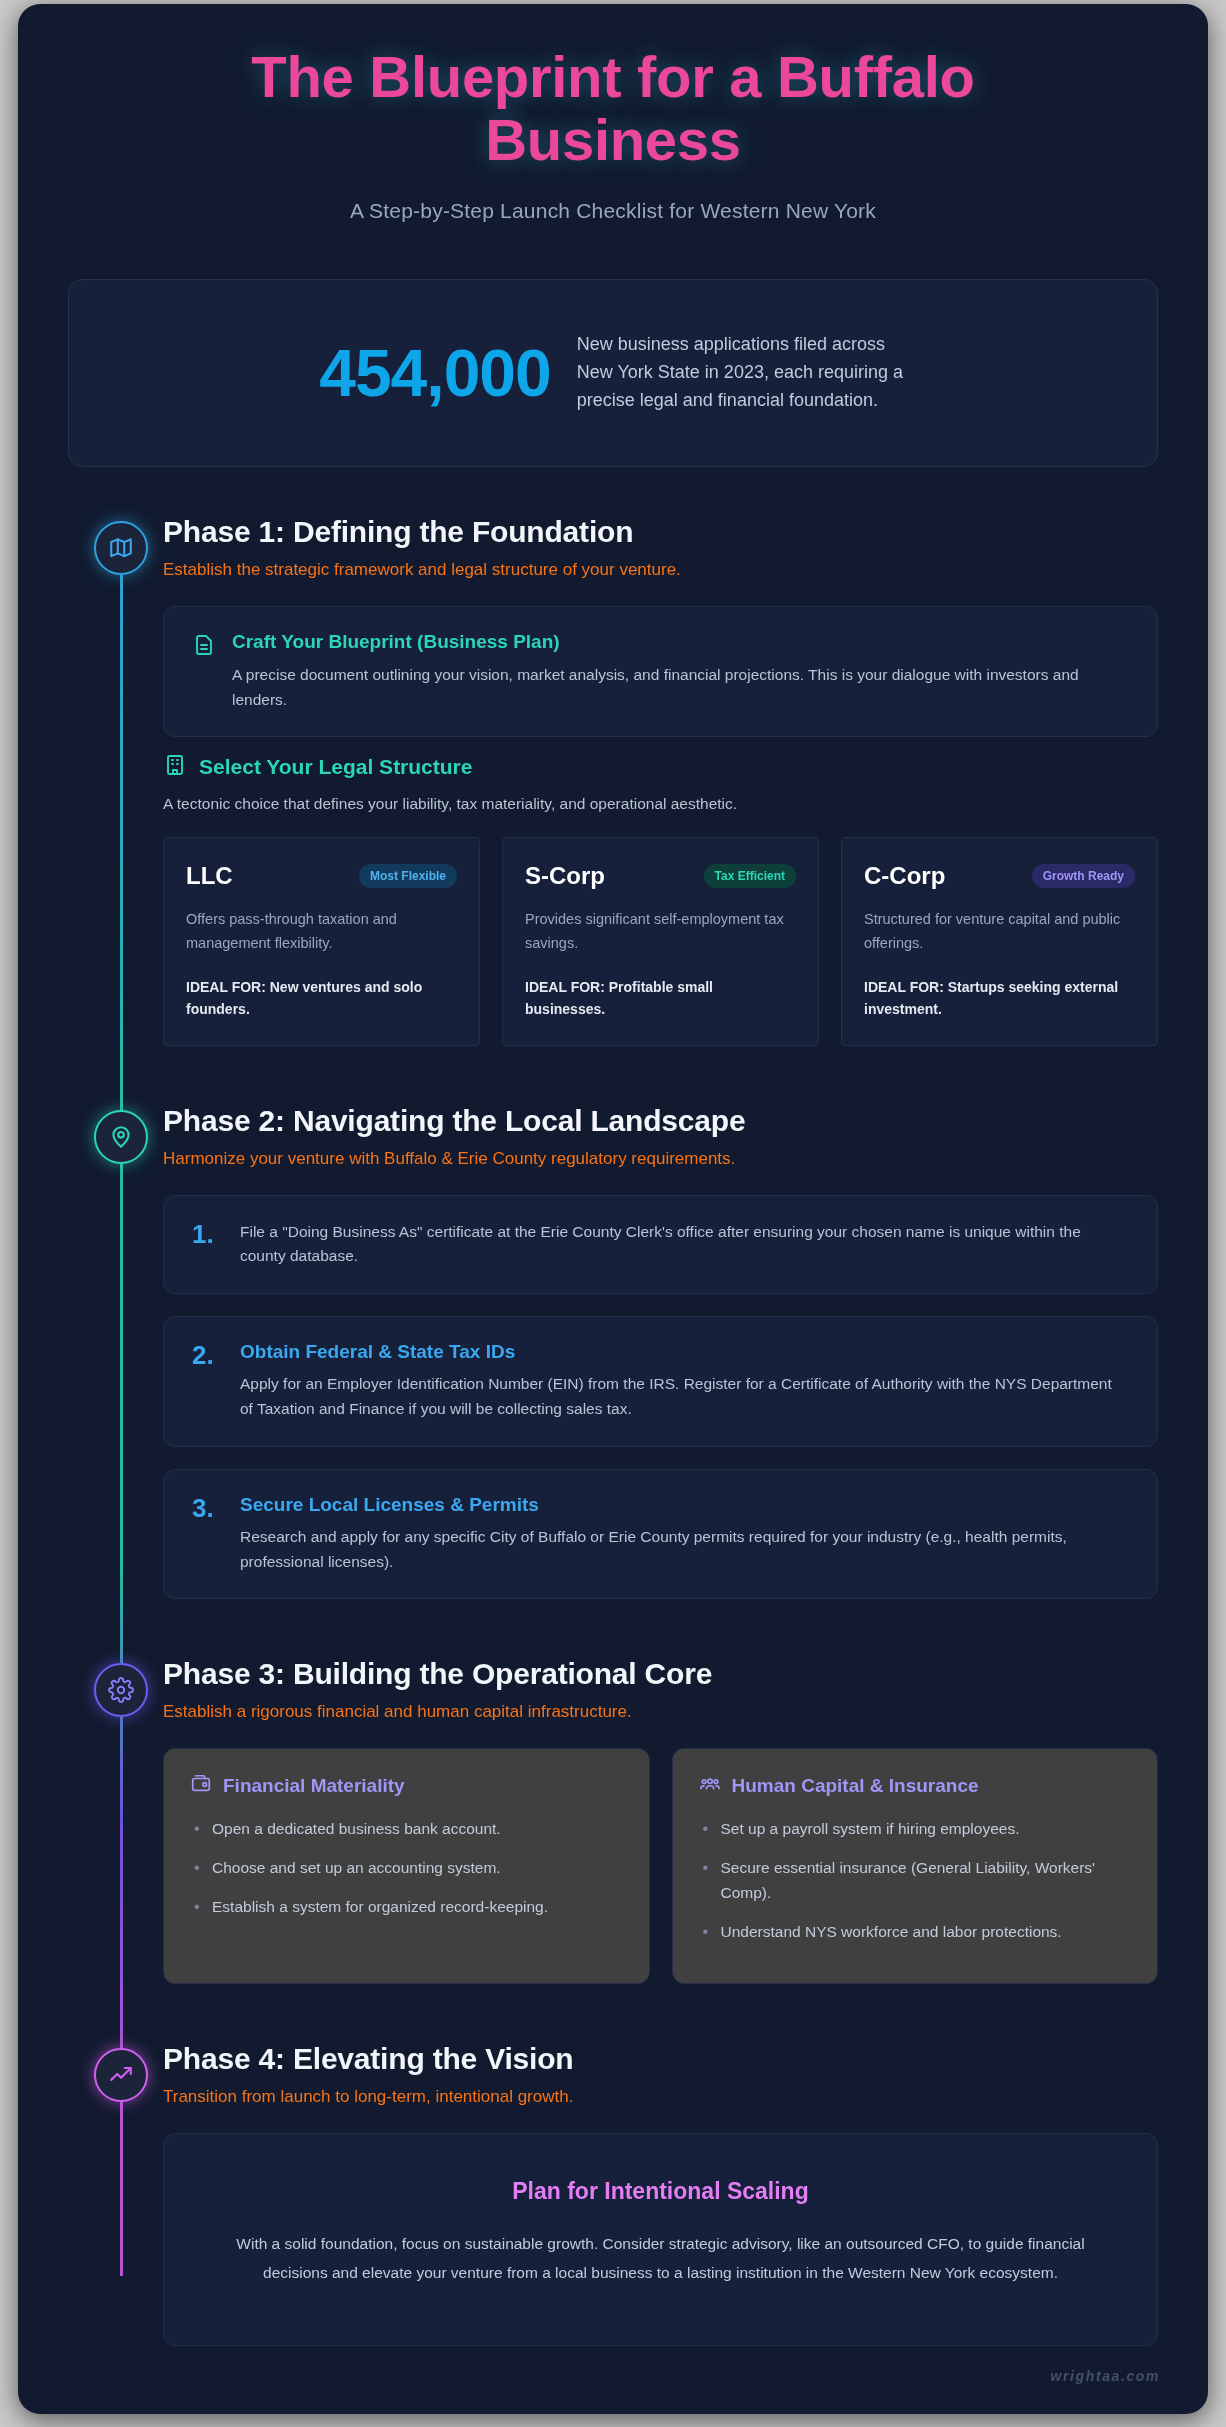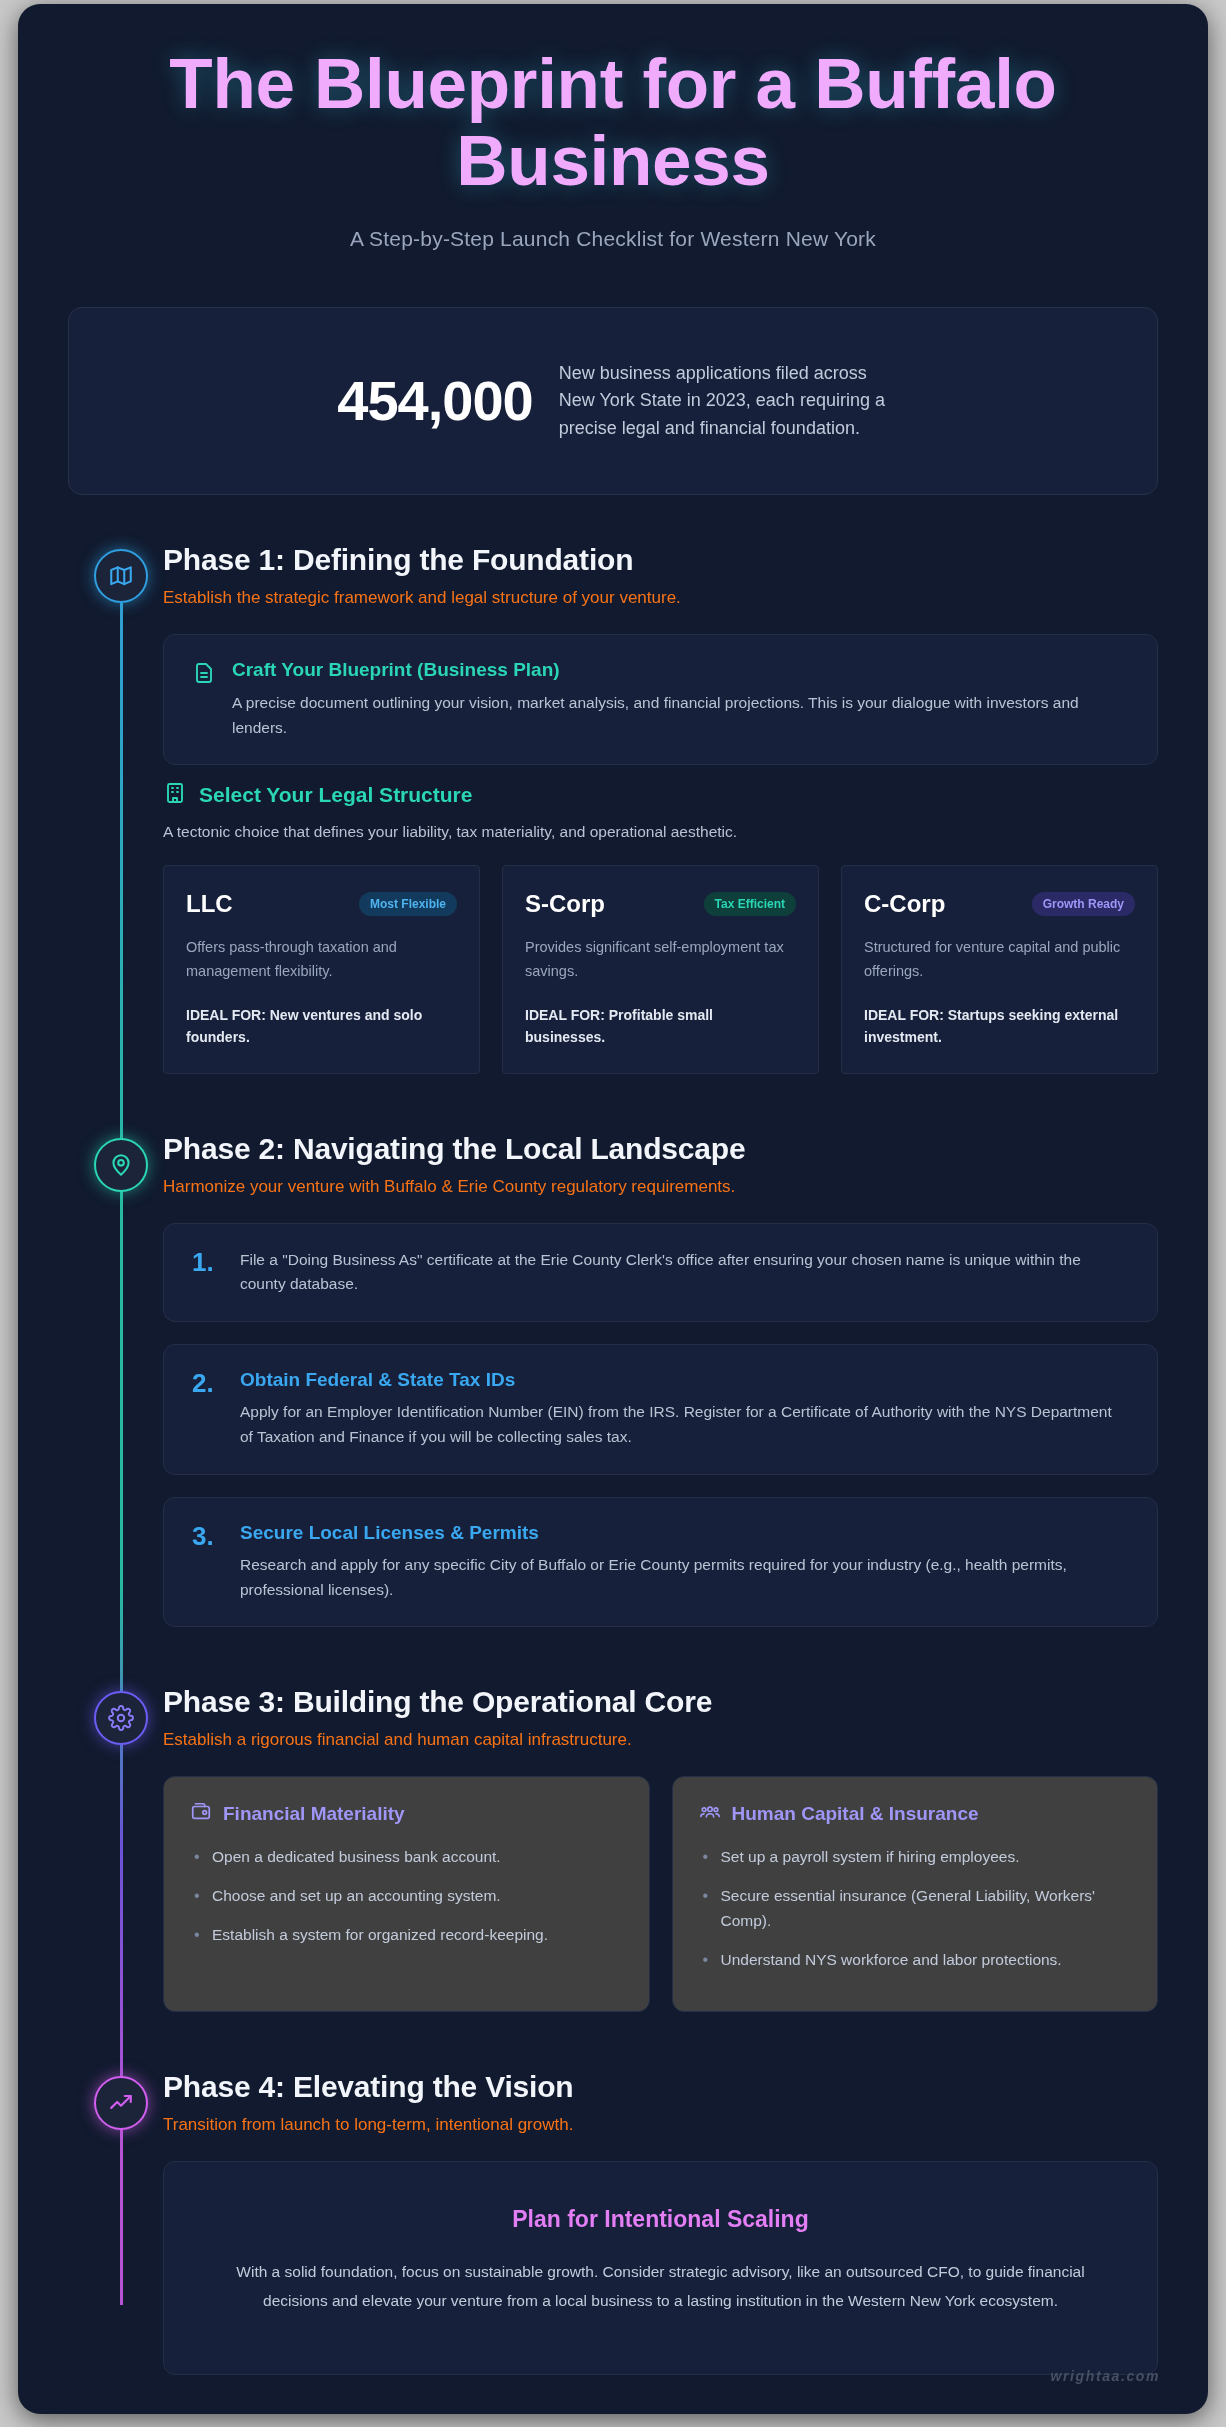--- a/index.html
+++ b/index.html
@@ -32,24 +32,24 @@
   .inner {
     padding: 0 50px;
   }
 
   
   .header {
     text-align: center;
     padding-top: 42px;
   }
   .title {
-    font-size: 71px;
+    font-size: 58px;
     font-weight: bold;
     line-height: 1.08;
-    color: #f0abfc;
+    color: #ec4899;
     letter-spacing: -0.3px;
     max-width: 940px;
     margin: 0 auto;
     text-shadow: 0 0 22px rgba(63,215,245,0.32);
   }
   .subtitle {
     margin-top: 28px;
     font-size: 21px;
     color: #9aa6bd;
     letter-spacing: 0.2px;
@@ -62,23 +62,23 @@
     border-radius: 14px;
     background: #16203a;
     padding: 34px 40px;
     display: flex;
     align-items: center;
     justify-content: center;
     gap: 26px;
     min-height: 188px;
   }
   .stat-number {
-    font-size: 56px;
-    font-weight: bold;
-    color: #ffffff;
+    font-size: 66px;
+    font-weight: bold;
+    color: #0ea5e9;
     line-height: 1;
     letter-spacing: -1px;
     white-space: nowrap;
   }
   .stat-text {
     font-size: 18px;
     color: #c2cbdb;
     line-height: 1.55;
     max-width: 330px;
   }

